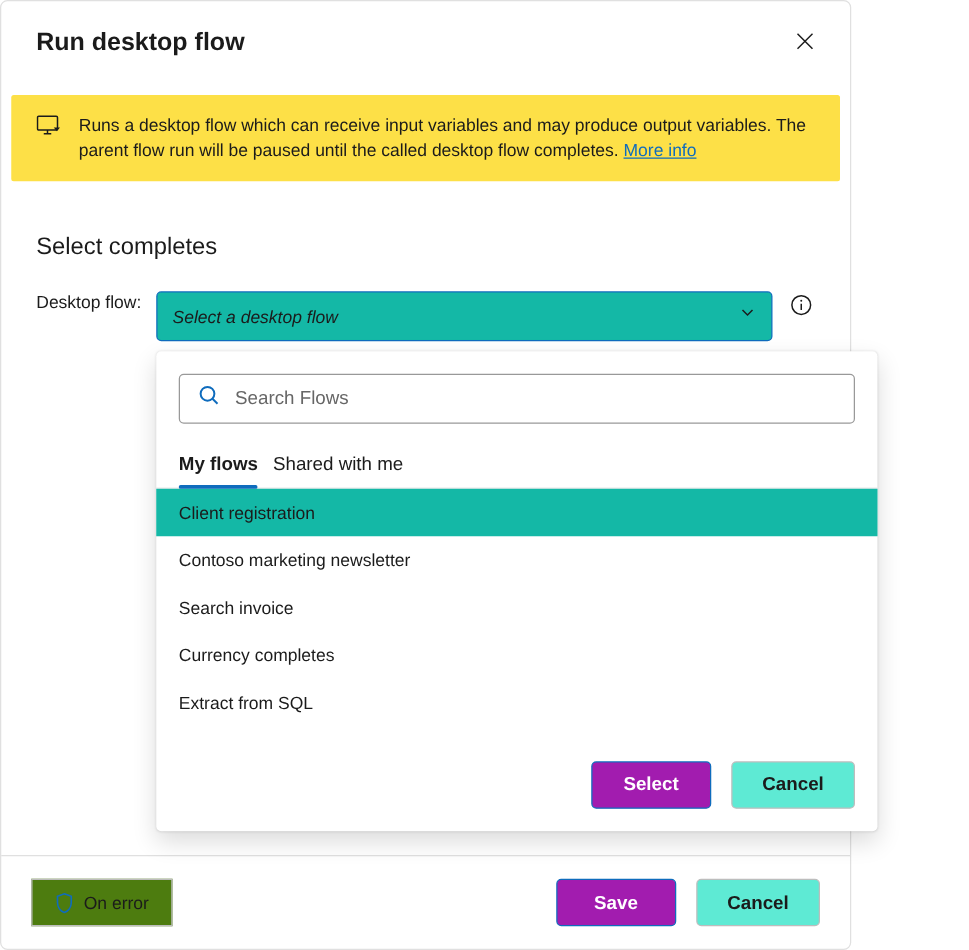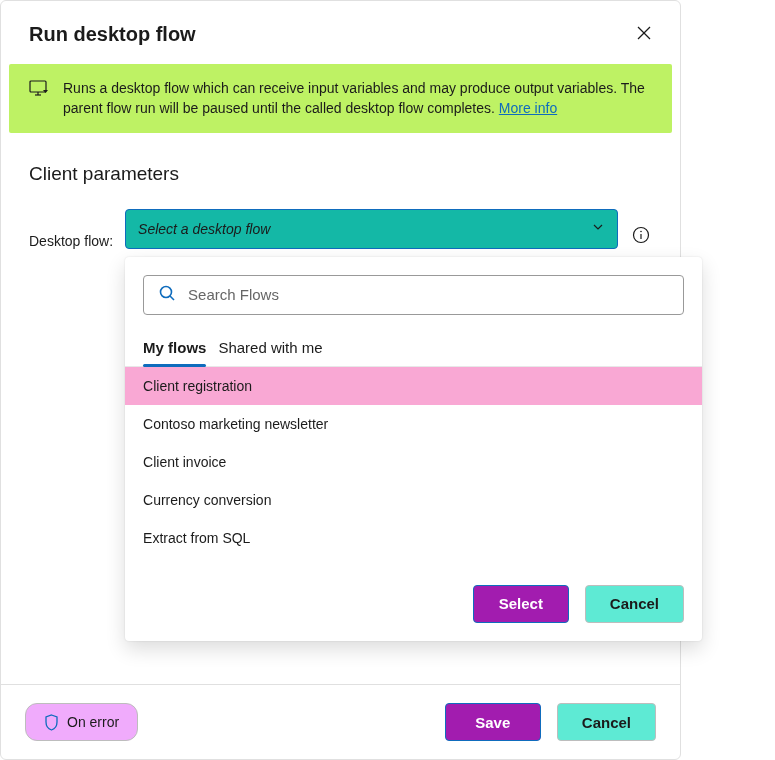--- a/index.html
+++ b/index.html
@@ -31,22 +31,22 @@
     color: #1b1b1b;
   }
   .close-btn {
     background: none;
     border: none;
     cursor: pointer;
     padding: 4px;
     color: #1b1b1b;
   }
   .info-banner {
-    background: #bef264;
-    margin: 0 8px;
+    background: #fde047;
+    margin: 12px 8px;
     padding: 14px 20px 14px 20px;
     display: flex;
     gap: 14px;
     border-radius: 2px;
   }
   .info-banner .desktop-icon {
     flex-shrink: 0;
     margin-top: 2px;
     color: #1b1b1b;
   }
@@ -66,21 +66,21 @@
     position: relative;
   }
   .section-heading {
     font-size: 19px;
     color: #1b1b1b;
     margin-bottom: 24px;
     font-weight: 400;
   }
   .field-row {
     display: flex;
-    align-items: flex-end;
+    align-items: flex-start;
     gap: 12px;
   }
   .field-label {
     font-size: 14px;
     color: #1b1b1b;
     white-space: nowrap;
   }
   .dropdown-wrap {
     flex: 1;
     position: relative;
@@ -174,21 +174,21 @@
   .flow-list {
     margin: 0 -18px;
   }
   .flow-item {
     padding: 11px 18px;
     font-size: 14px;
     color: #1b1b1b;
     cursor: pointer;
   }
   .flow-item.hover {
-    background: #f9a8d4;
+    background: #14b8a6;
   }
   .popover-actions {
     display: flex;
     justify-content: flex-end;
     gap: 16px;
     margin-top: 28px;
   }
   .btn {
     height: 38px;
     padding: 0 24px;
@@ -210,22 +210,22 @@
     border-top: 1px solid #e0e0e0;
     padding: 18px 24px;
     display: flex;
     justify-content: space-between;
     align-items: center;
   }
   .on-error-btn {
     height: 38px;
     padding: 0 18px;
     border: 1px solid #bdbdbd;
-    background: #f0abfc;
-    border-radius: 12px;
+    background: #4d7c0f;
+    border-radius: 0;
     font-size: 14px;
     color: #1b1b1b;
     display: flex;
     align-items: center;
     gap: 8px;
     cursor: pointer;
   }
   .footer-right {
     display: flex;
     gap: 16px;
@@ -254,21 +254,21 @@
         <line x1="9" y1="12" x2="9" y2="15"></line>
         <path d="M14 10 L19 10 L16.5 13 Z" fill="currentColor" stroke="none"></path>
       </svg>
     </span>
     <div class="banner-text">
       <span>Runs a desktop flow which can receive input variables and may produce output variables. The parent flow run will be paused until the called desktop flow completes. </span><a class="more-info">More info</a>
     </div>
   </div>
 
   <div class="body">
-    <div class="section-heading">Client parameters</div>
+    <div class="section-heading">Select completes</div>
 
     <div class="field-row">
       <div class="field-label">Desktop flow:</div>
       <div class="dropdown-wrap">
         <div class="dropdown">
           <span class="dropdown-placeholder">Select a desktop flow</span>
           <span class="chevron">
             <svg width="14" height="14" viewBox="0 0 14 14" fill="none" stroke="currentColor" stroke-width="1.2">
               <polyline points="3,5 7,9 11,5"></polyline>
             </svg>
@@ -287,22 +287,22 @@
           </div>
 
           <div class="tabs">
             <div class="tab active">My flows</div>
             <div class="tab">Shared with me</div>
           </div>
 
           <div class="flow-list">
             <div class="flow-item hover">Client registration</div>
             <div class="flow-item">Contoso marketing newsletter</div>
-            <div class="flow-item">Client invoice</div>
-            <div class="flow-item">Currency conversion</div>
+            <div class="flow-item">Search invoice</div>
+            <div class="flow-item">Currency completes</div>
             <div class="flow-item">Extract from SQL</div>
           </div>
 
           <div class="popover-actions">
             <button class="btn btn-primary">Select</button>
             <button class="btn">Cancel</button>
           </div>
         </div>
       </div>
       <button class="info-icon-btn">

